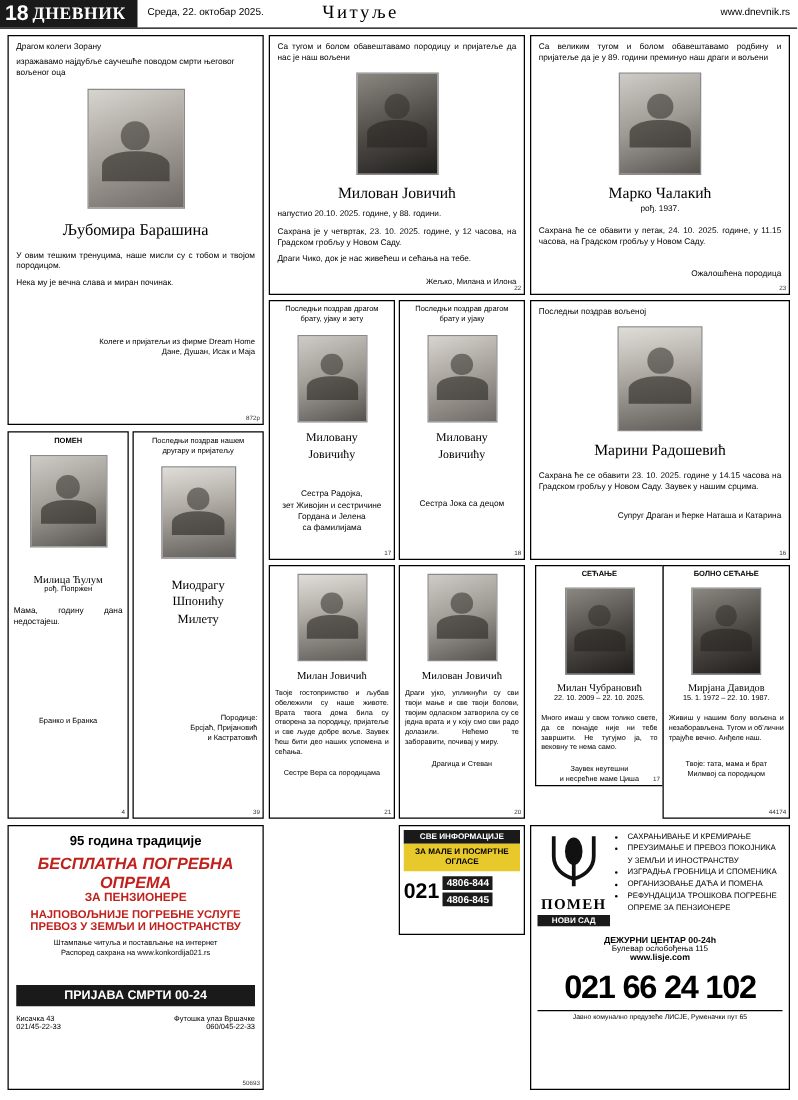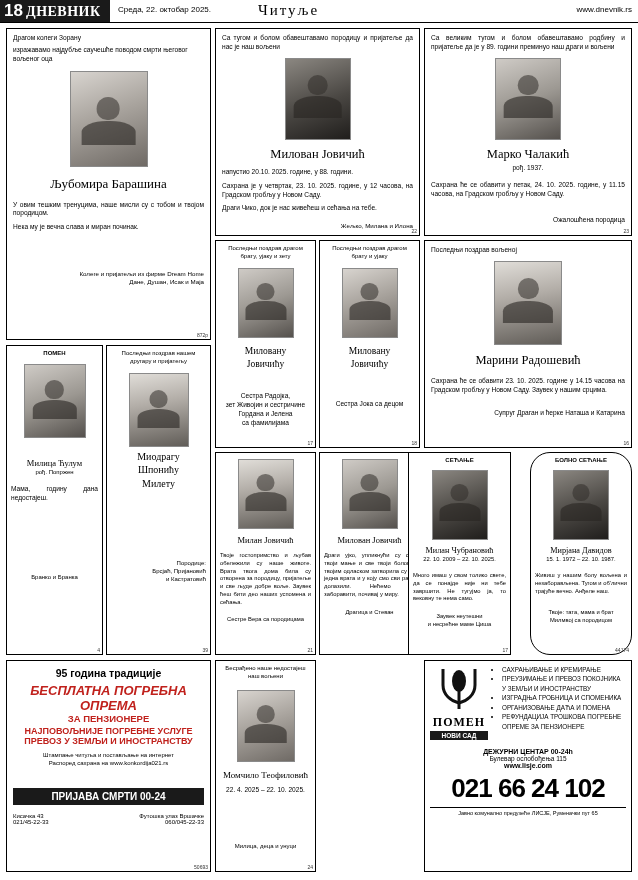--- a/index.html
+++ b/index.html
@@ -106,21 +106,21 @@
 
   <div class="box" style="left:106px;top:345px;width:105px;height:310px;">
     <div class="pad t" style="padding:4px;">
       <div class="hdr-small">Последњи поздрав нашем другару и пријатељу</div>
       <div class="photo p3" style="width:60px;height:74px;margin-top:8px;">
         <div class="fig" style="width:74%;height:78%;">
             <div class="head"></div>
             <div class="body"></div>
           </div>
       </div>
-      <div class="name" style="font-size:10px;margin-top:3px;">Миодрагу</div>
+      <div class="name" style="font-size:10px;margin-top:15px;">Миодрагу</div>
       <div class="name" style="font-size:10px;">Шпонићу</div>
       <div class="name" style="font-size:10px;">Милету</div>
       <div class="r" style="margin-top:70px;font-size:6px;">Породице:</div>
       <div class="r" style="font-size:6px;">Брсјаћ, Пријановић</div>
       <div class="r" style="font-size:6px;">и Кастратовић</div>
     </div>
     <div class="num">39</div>
   </div>
 
   <div class="box" style="left:6px;top:660px;width:205px;height:212px;">
@@ -223,36 +223,37 @@
             <div class="body"></div>
           </div>
       </div>
       <div class="name" style="font-size:8.5px;margin-top:6px;">Милован Јовичић</div>
       <div class="j" style="margin-top:6px;font-size:5.8px;">Драги ујко, упликнући су сви твоји мање и све твоји болови, твојим одласком затворила су се једна врата и у коју смо сви радо долазили. Нећемо те заборавити, почивај у миру.</div>
       <div class="c" style="margin-top:10px;font-size:5.8px;">Драгица и Стеван</div>
     </div>
     <div class="num">20</div>
   </div>
 
-  <div class="box" style="left:215px;top:660px;width:101px;height:212px;">
-    <div class="pad t" style="padding:4px;">
-      <div class="hdr-small">Бесрађено наше недостајеш наш вољени</div>
-      <div class="photo p1" style="width:58px;height:72px;margin-top:10px;">
-        <div class="fig" style="width:76%;height:80%;">
-            <div class="head"></div>
-            <div class="body"></div>
-          </div>
-      </div>
-      <div class="name" style="font-size:9px;margin-top:8px;">Момчило Теофиловић</div>
-      <div class="c" style="margin-top:4px;">22. 4. 2025 – 22. 10. 2025.</div>
-      <div class="c" style="margin-top:48px;font-size:6px;">Милица, деца и унуци</div>
-    </div>
-    <div class="num">24</div>
-  </div>
-
+
+  <div class="box" style="left:319px;top:660px;width:101px;height:88px;">
+    <div style="padding:3px;">
+      <div class="ad-blk" style="font-size:6.5px;font-weight:bold;padding:2px 0;">СВЕ ИНФОРМАЦИЈЕ</div>
+      <div style="background:#e8c92b;text-align:center;font-size:6.5px;font-weight:bold;padding:3px 0;line-height:1.2;">
+        <div>ЗА МАЛЕ И ПОСМРТНЕ</div>
+        <div>ОГЛАСЕ</div>
+      </div>
+      <div style="display:flex;align-items:center;margin-top:4px;">
+        <div style="font-size:17px;font-weight:bold;line-height:1;">021</div>
+        <div style="margin-left:3px;">
+          <div class="ad-blk" style="font-size:8px;font-weight:bold;padding:1px 3px;">4806-844</div>
+          <div class="ad-blk" style="font-size:8px;font-weight:bold;padding:1px 3px;margin-top:2px;">4806-845</div>
+        </div>
+      </div>
+    </div>
+  </div>
 
 
   <div class="box" style="left:424px;top:28px;width:208px;height:208px;">
     <div class="pad t">
       <div class="j">Са великим тугом и болом обавештавамо родбину и пријатеље да је у 89. години преминуо наш драги и вољени</div>
       <div class="photo p2" style="width:66px;height:82px;margin-top:6px;">
         <div class="fig" style="width:76%;height:80%;">
             <div class="head"></div>
             <div class="body"></div>
           </div>
@@ -274,39 +275,39 @@
             <div class="body"></div>
           </div>
       </div>
       <div class="name" style="font-size:12.5px;margin-top:7px;">Марини Радошевић</div>
       <div class="j" style="margin-top:9px;">Сахрана ће се обавити 23. 10. 2025. године у 14.15 часова на Градском гробљу у Новом Саду. Заувек у нашим срцима.</div>
       <div class="r" style="margin-top:14px;">Супруг Драган и ћерке Наташа и Катарина</div>
     </div>
     <div class="num">16</div>
   </div>
 
-  <div class="box" style="left:408px;top:452px;width:103px;height:203px;">
+  <div class="box" style="left:428px;top:452px;width:103px;height:177px;">
     <div class="pad t" style="padding:4px;">
       <div class="hdr-small b">СЕЋАЊЕ</div>
       <div class="photo dark" style="width:56px;height:70px;margin-top:5px;">
         <div class="fig" style="width:76%;height:80%;">
             <div class="head"></div>
             <div class="body"></div>
           </div>
       </div>
       <div class="name" style="font-size:8.2px;margin-top:6px;">Милан Чубрановић</div>
       <div class="c" style="font-size:5.8px;">22. 10. 2009 – 22. 10. 2025.</div>
       <div class="j" style="margin-top:8px;font-size:5.8px;">Много  имаш  у  свом  толико свете,  да  се  понајде  није  ни тебе завршити. Не тугујмо ја, то вековну те нема само.</div>
       <div class="c" style="margin-top:10px;font-size:5.8px;">Заувек неутешни</div>
       <div class="c" style="font-size:5.8px;">и несрећне маме Циша</div>
     </div>
     <div class="num">17</div>
   </div>
 
-  <div class="box" style="left:530px;top:452px;width:102px;height:203px;border-radius:20px;">
+  <div class="box" style="left:530px;top:452px;width:102px;height:203px;">
     <div class="pad t" style="padding:4px;">
       <div class="hdr-small b">БОЛНО СЕЋАЊЕ</div>
       <div class="photo dark" style="width:56px;height:70px;margin-top:5px;">
         <div class="fig" style="width:76%;height:80%;">
             <div class="head"></div>
             <div class="body"></div>
           </div>
       </div>
       <div class="name" style="font-size:8.2px;margin-top:6px;">Мирјана Давидов</div>
       <div class="c" style="font-size:5.8px;">15. 1. 1972 – 22. 10. 1987.</div>

